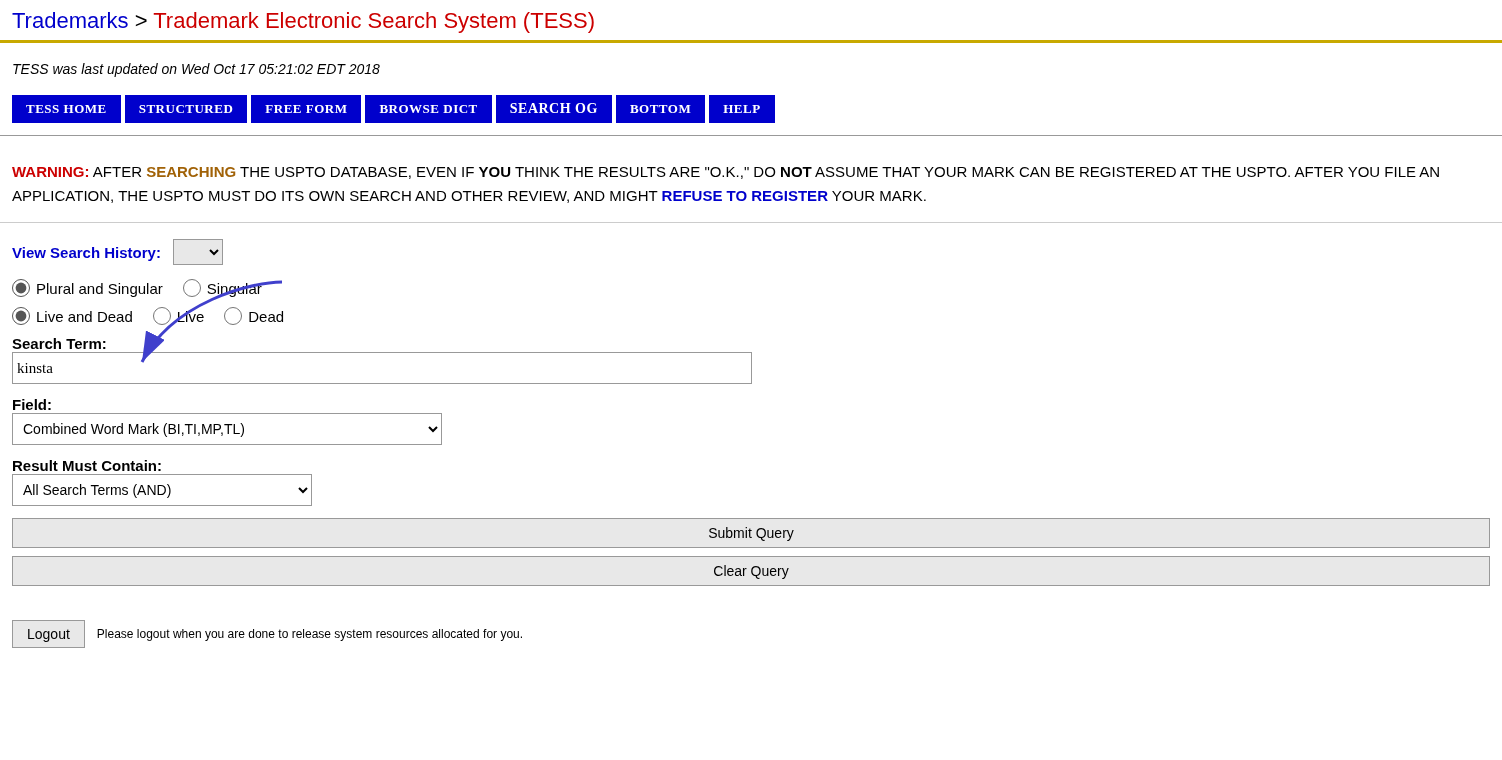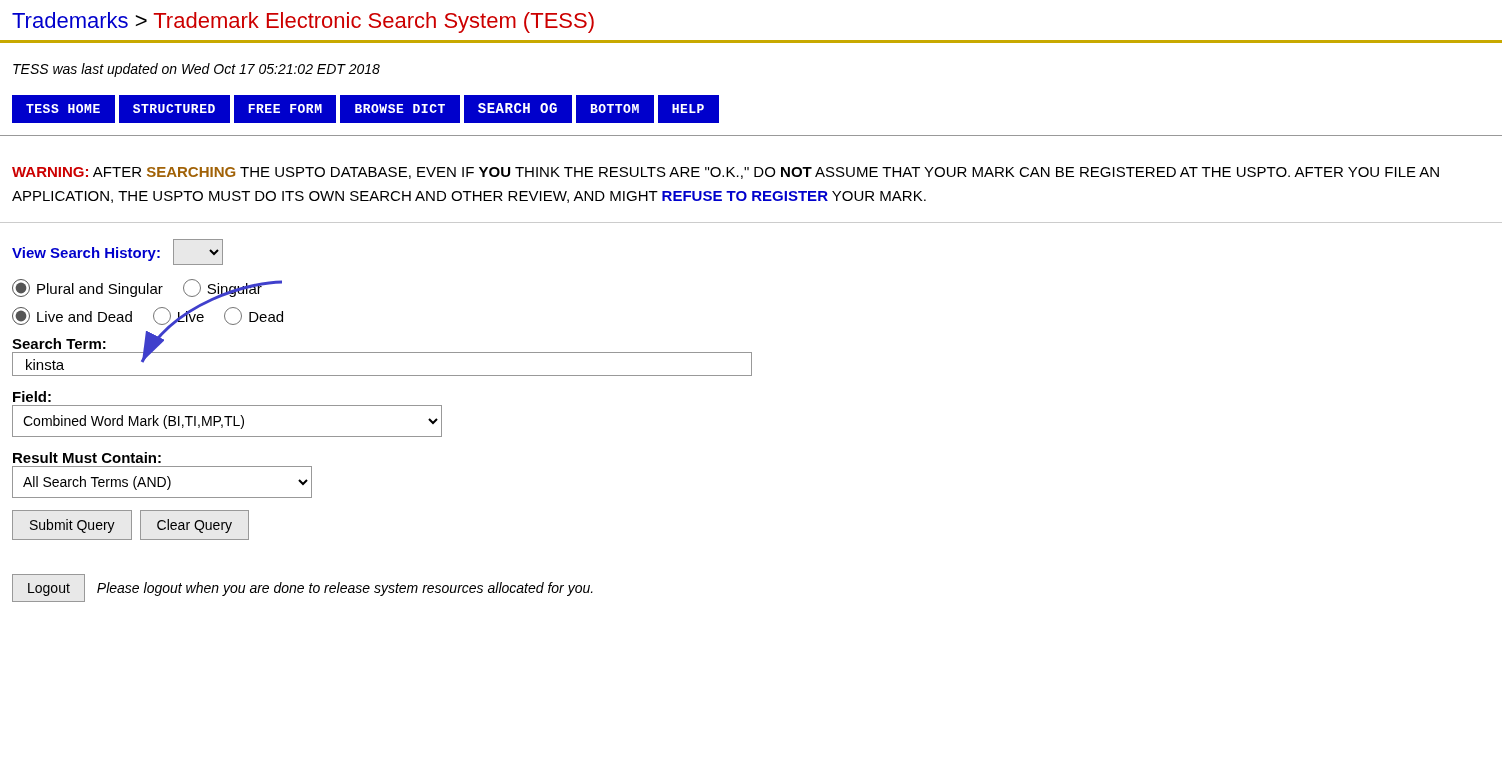--- a/index.html
+++ b/index.html
@@ -43,21 +43,21 @@
 
     .nav-btn {
       background: #0000cc;
       color: #fff;
       border: none;
       padding: 6px 14px;
       font-size: 13px;
       font-weight: bold;
       cursor: pointer;
       text-transform: uppercase;
-      font-family: Liberation Mono, monospace;
+      font-family: Liberation Serif, serif;
       letter-spacing: 0.5px;
     }
     .nav-btn.search-og {
       background: #0000cc;
       font-size: 14px;
     }
 
     #warning-section {
       padding: 10px 12px 14px 12px;
       border-bottom: 1px solid #ccc;
@@ -123,25 +123,25 @@
       margin-bottom: 12px;
       flex-direction: column;
     }
     .form-label {
       font-weight: bold;
       font-size: 15px;
       min-width: 160px;
     }
     .search-term-input {
       width: 740px;
-      height: 24px;
-      border: 1px solid #999;
-      padding: 4px 12px;
-      font-size: 15px;
-      font-family: Liberation Sans, sans-serif;
+      height: 32px;
+      border: 1px solid #999;
+      padding: 4px 4px;
+      font-size: 15px;
+      font-family: Liberation Serif, serif;
     }
 
     .field-select {
       width: 430px;
       height: 32px;
       border: 1px solid #999;
       background: #fff;
       font-size: 14px;
       padding: 2px 6px;
     }
@@ -151,20 +151,21 @@
       border: 1px solid #999;
       background: #fff;
       font-size: 14px;
       padding: 2px 6px;
     }
 
     .buttons-row {
       display: flex;
       gap: 8px;
       margin-bottom: 14px;
+      flex-direction: column;
     }
     .action-btn {
       background: #e8e8e8;
       border: 1px solid #999;
       padding: 6px 16px;
       font-size: 14px;
       cursor: pointer;
       font-family: Arial, sans-serif;
     }
 
@@ -176,22 +177,21 @@
     }
     .logout-btn {
       background: #e8e8e8;
       border: 1px solid #999;
       padding: 5px 14px;
       font-size: 14px;
       cursor: pointer;
       font-family: Arial, sans-serif;
     }
     .logout-note {
-      font-style: italic;
-      font-size: 14px;
+      font-size: 12px;
       text-align: center;
     }
 
     
     .arrow-container {
       position: relative;
       display: inline-block;
     }
     .annotation-arrow {
       position: absolute;

